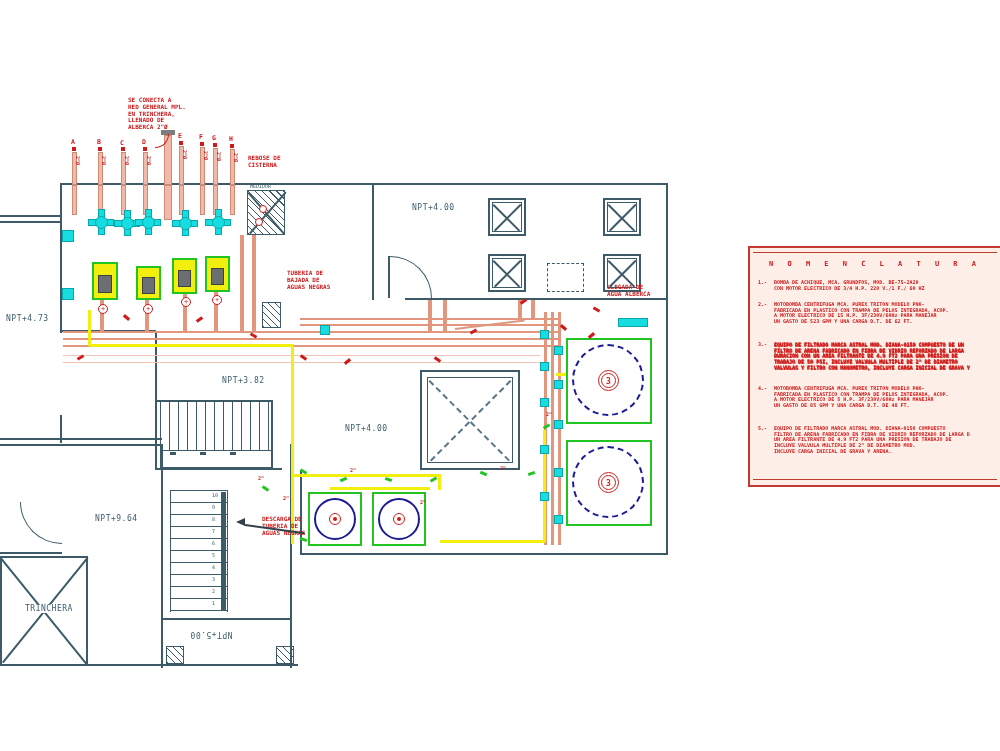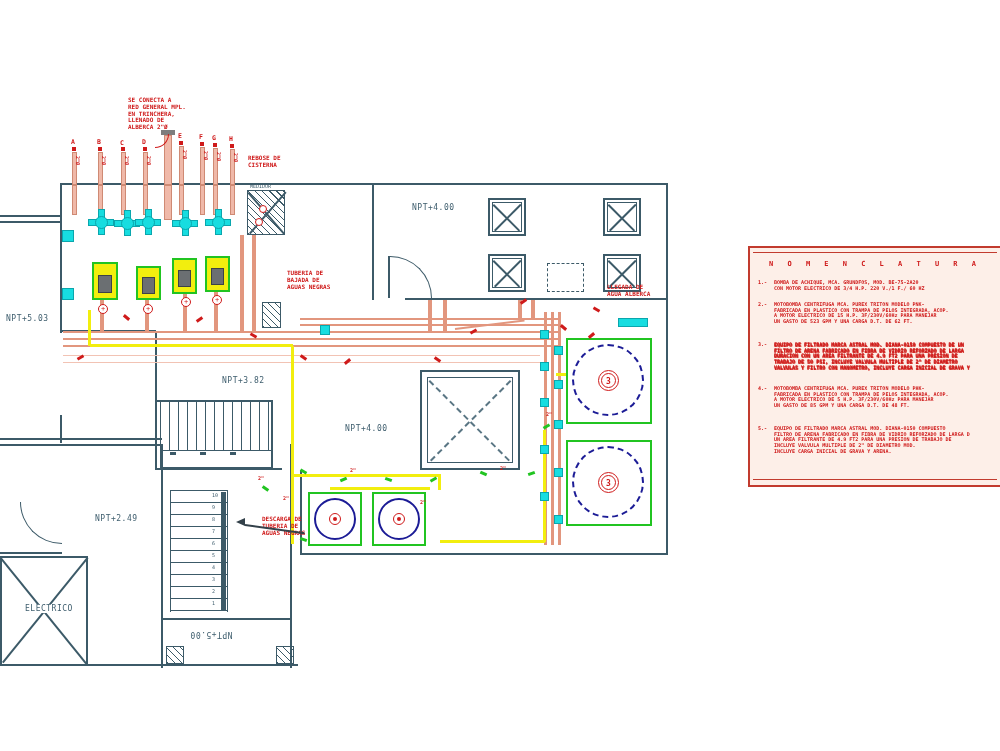--- a/index.html
+++ b/index.html
@@ -121,21 +121,21 @@
 
   <div class="w" style="left:388px;top:256px;width:2px;height:42px;"></div>
   <div class="arc-tr" style="left:390px;top:256px;width:42px;height:42px;"></div>
 
   <div class="box" style="left:420px;top:370px;width:100px;height:100px;"></div>
   <div class="box1" style="left:427px;top:377px;width:86px;height:86px;"></div>
   <div class="dxl" style="left:430px;top:380px;width:113px;transform:rotate(45deg);"></div>
   <div class="dxl" style="left:430px;top:460px;width:113px;transform:rotate(-45deg);"></div>
   <span class="lvl" style="left:345px;top:424px;">NPT+4.00</span>
   <span class="lvl" style="left:222px;top:376px;">NPT+3.82</span>
-  <span class="lvl" style="left:6px;top:314px;">NPT+5.03</span>
+  <span class="lvl" style="left:6px;top:314px;">NPT+4.73</span>
 
   <div class="pipe" style="left:63px;top:331px;width:497px;height:2px;"></div>
   <div class="pipe" style="left:63px;top:338px;width:497px;height:2px;"></div>
   <div class="pipe" style="left:63px;top:345px;width:497px;height:2px;"></div>
   <div class="pipe" style="left:300px;top:318px;width:260px;height:2px;"></div>
   <div class="pipe" style="left:300px;top:324px;width:260px;height:2px;"></div>
   <div class="pipe" style="left:455px;top:328px;width:70px;height:2px;transform:rotate(-7deg);transform-origin:left center;"></div>
   <div class="pipel" style="left:63px;top:355px;width:477px;height:1px;"></div>
   <div class="pipel" style="left:63px;top:362px;width:477px;height:1px;"></div>
 
@@ -351,26 +351,26 @@
   <span class="stnum" style="left:212px;top:516px;">8</span>
   <span class="stnum" style="left:212px;top:528px;">7</span>
   <span class="stnum" style="left:212px;top:540px;">6</span>
   <span class="stnum" style="left:212px;top:552px;">5</span>
   <span class="stnum" style="left:212px;top:564px;">4</span>
   <span class="stnum" style="left:212px;top:576px;">3</span>
   <span class="stnum" style="left:212px;top:588px;">2</span>
   <span class="stnum" style="left:212px;top:600px;">1</span>
   <span class="lvl" style="left:190px;top:630px;transform:rotate(180deg);">NPT+5.00</span>
 
-  <span class="lvl" style="left:95px;top:514px;">NPT+2.49</span>
+  <span class="lvl" style="left:95px;top:514px;">NPT+9.64</span>
   <div class="arc-bl" style="left:20px;top:502px;width:42px;height:42px;"></div>
   <div class="box" style="left:0px;top:556px;width:88px;height:110px;"></div>
   <div class="xl" style="left:2px;top:558px;width:135px;transform:rotate(51deg);"></div>
   <div class="xl" style="left:2px;top:662px;width:135px;transform:rotate(-51deg);"></div>
-  <span class="lvl" style="left:24px;top:604px;background:#fff;padding:0 1px;">ELECTRICO</span>
+  <span class="lvl" style="left:24px;top:604px;background:#fff;padding:0 1px;">TRINCHERA</span>
 
   <div id="panel">
     <div class="inrule" style="top:4px;"></div>
     <div class="inrule" style="bottom:5px;"></div>
     <div class="ptitle">N O M E N C L A T U R A</div>
 
     <div class="nitem" style="top:32px;">
       <span class="nnum">1.-</span>
       <div class="nls">
         <div>BOMBA DE ACHIQUE, MCA. GRUNDFOS, MOD. BE-75-2A20</div>

